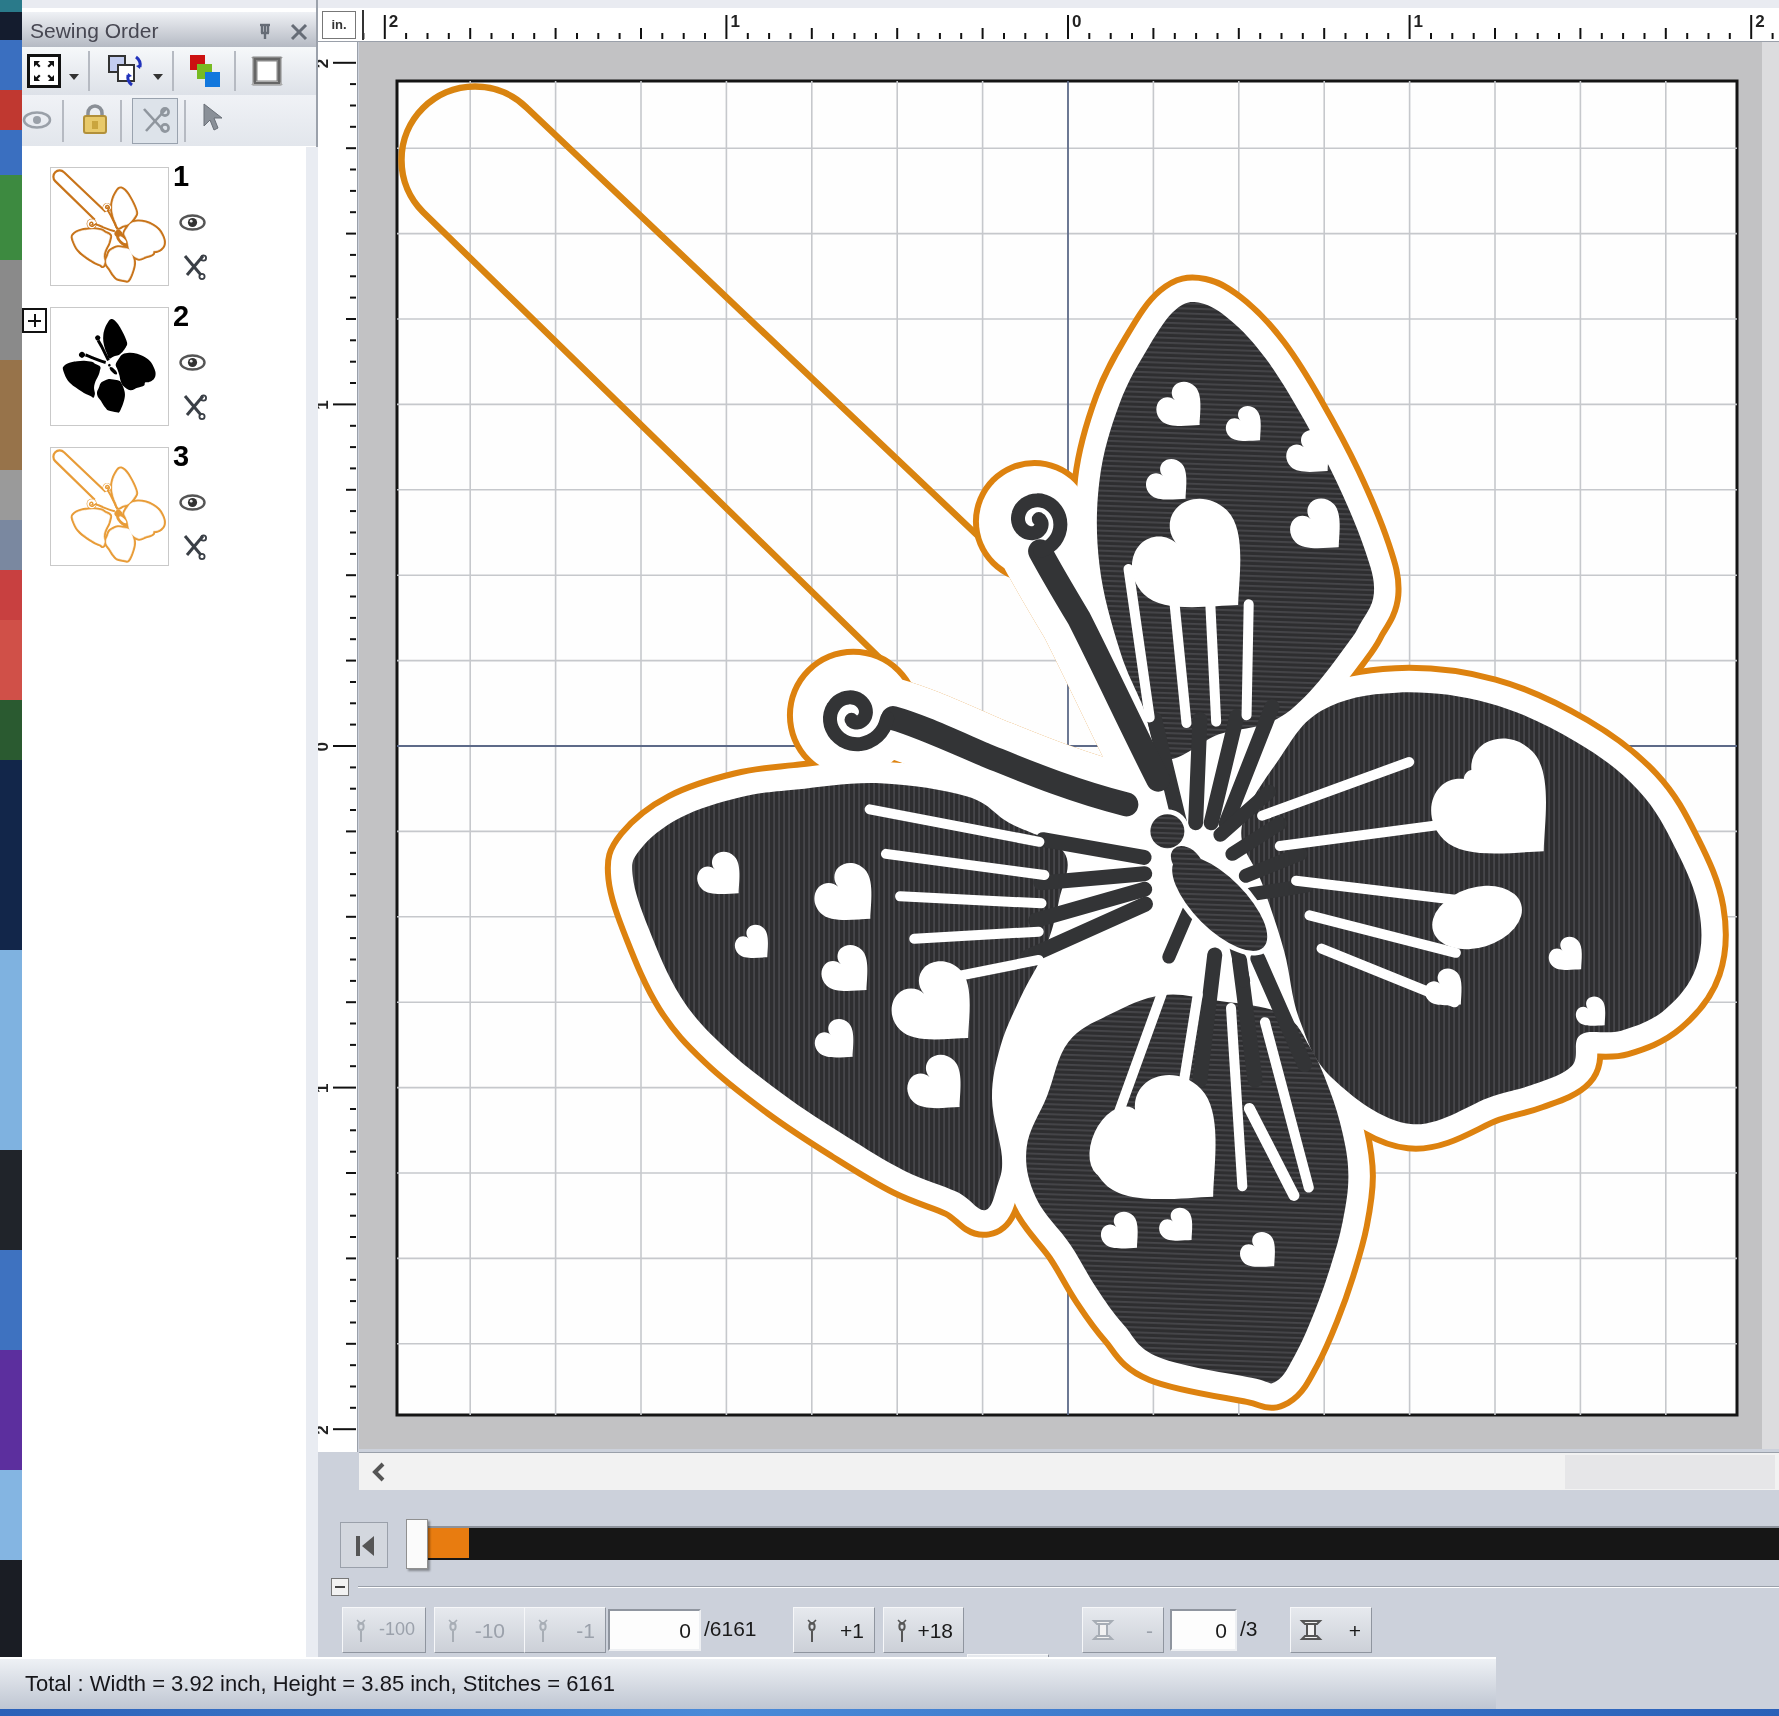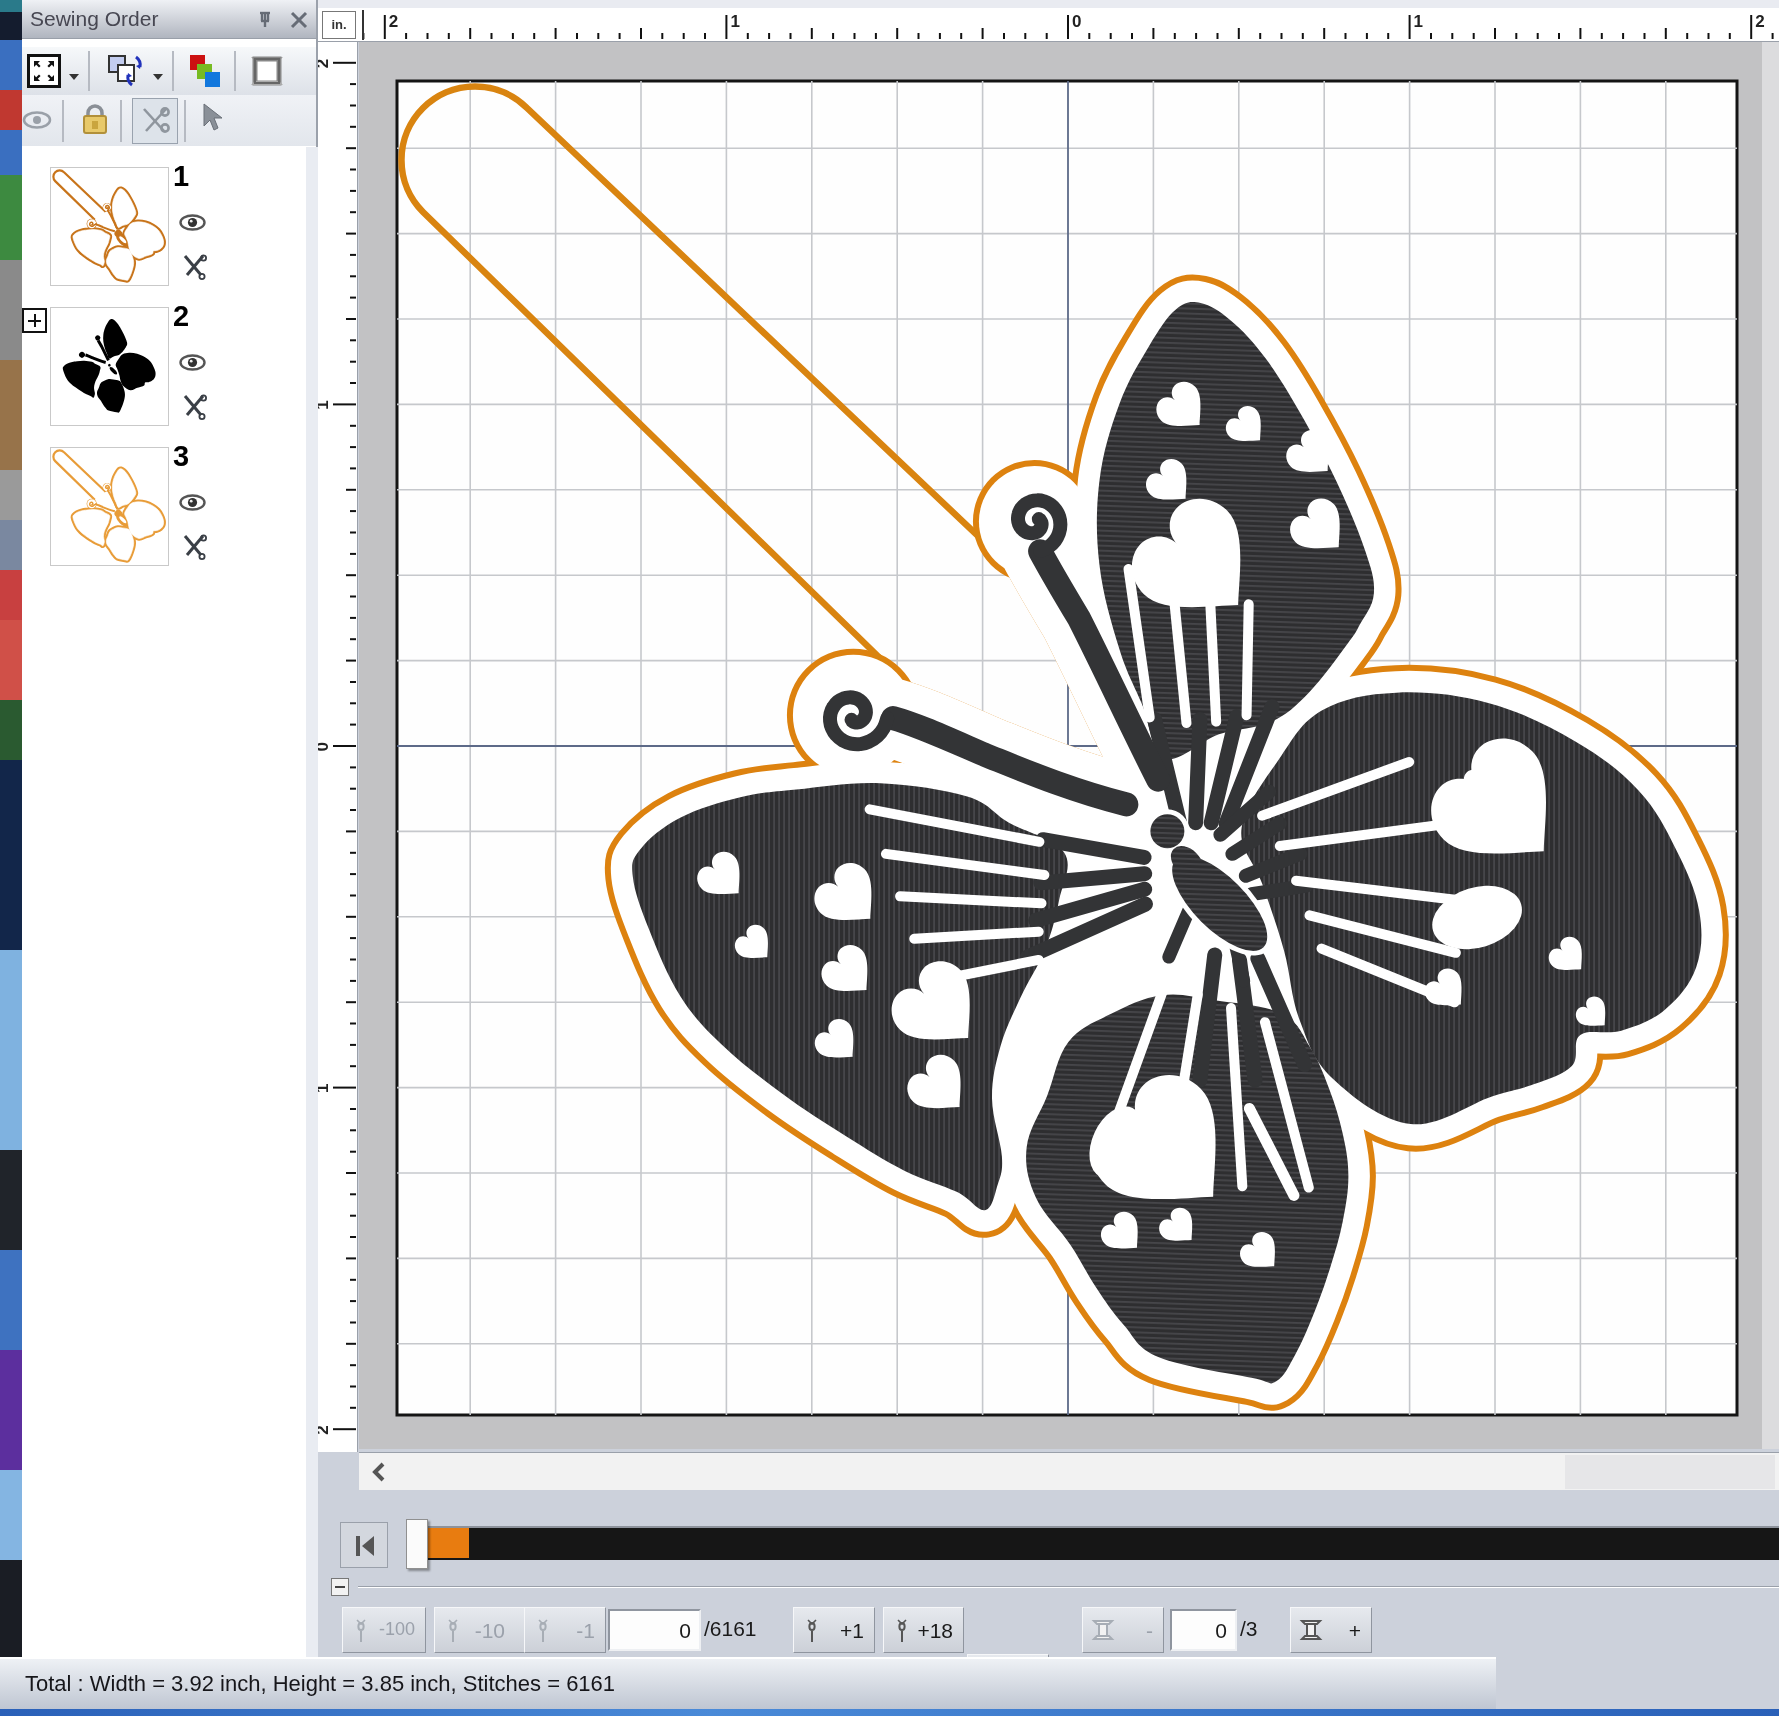--- a/index.html
+++ b/index.html
@@ -21,21 +21,21 @@
 <div style="position:absolute;left:0;top:760px;width:22px;height:190px;background:#12264a"></div>
 <div style="position:absolute;left:0;top:950px;width:22px;height:200px;background:#7fb2e0"></div>
 <div style="position:absolute;left:0;top:1150px;width:22px;height:100px;background:#20242a"></div>
 <div style="position:absolute;left:0;top:1250px;width:22px;height:100px;background:#3e72c0"></div>
 <div style="position:absolute;left:0;top:1350px;width:22px;height:120px;background:#5c2f9e"></div>
 <div style="position:absolute;left:0;top:1470px;width:22px;height:90px;background:#84b5e2"></div>
 <div style="position:absolute;left:0;top:1560px;width:22px;height:100px;background:#1a1d24"></div>
 
 <div class="abs" style="left:22px;top:0;width:296px;height:1660px;background:#fff;border-right:2px solid #9ba1ab">
   <div class="abs" style="left:0;top:0;width:100%;height:8px;background:#e9ebf1"></div>
-  <div class="abs" style="left:0;top:0;width:100%;height:39px;background:linear-gradient(#eff1f5,#b0b5bf);border-bottom:1px solid #999fa9">
+  <div class="abs" style="left:0;top:12px;width:100%;height:39px;background:linear-gradient(#eff1f5,#b0b5bf);border-bottom:1px solid #999fa9">
     <span style="position:absolute;left:8px;top:7px;font-size:21px;color:#474752">Sewing Order</span>
     <span class="abs" style="left:234px;top:10px"><svg width="18" height="20" viewBox="0 0 18 20">
           <g stroke="#666c76" stroke-width="2.4" fill="none">
             <line x1="9" y1="3" x2="9" y2="17"></line>
             <line x1="4" y1="3" x2="14" y2="3"></line>
             <line x1="5" y1="11" x2="13" y2="11"></line>
             <line x1="6" y1="3" x2="6" y2="11"></line>
             <line x1="12" y1="3" x2="12" y2="11"></line>
           </g>
         </svg></span>

